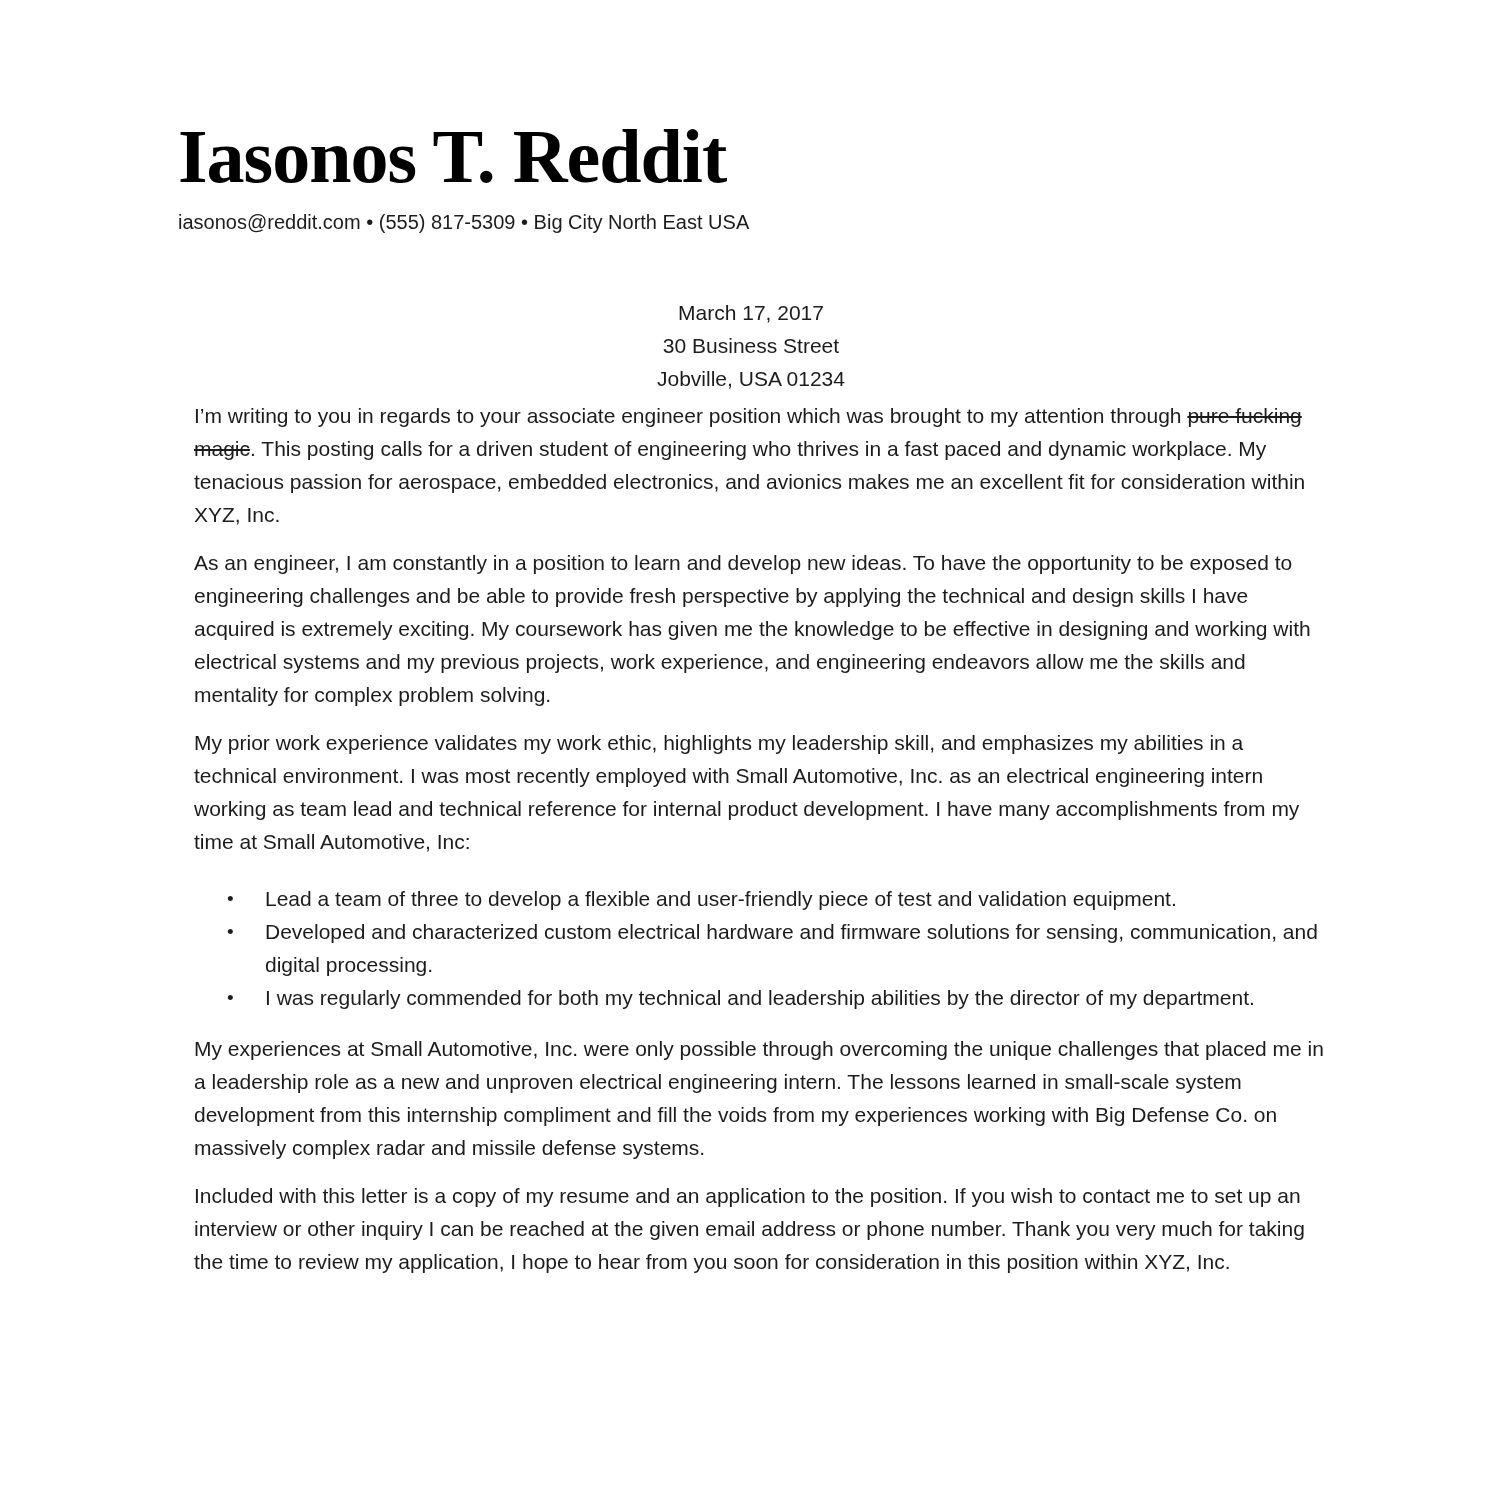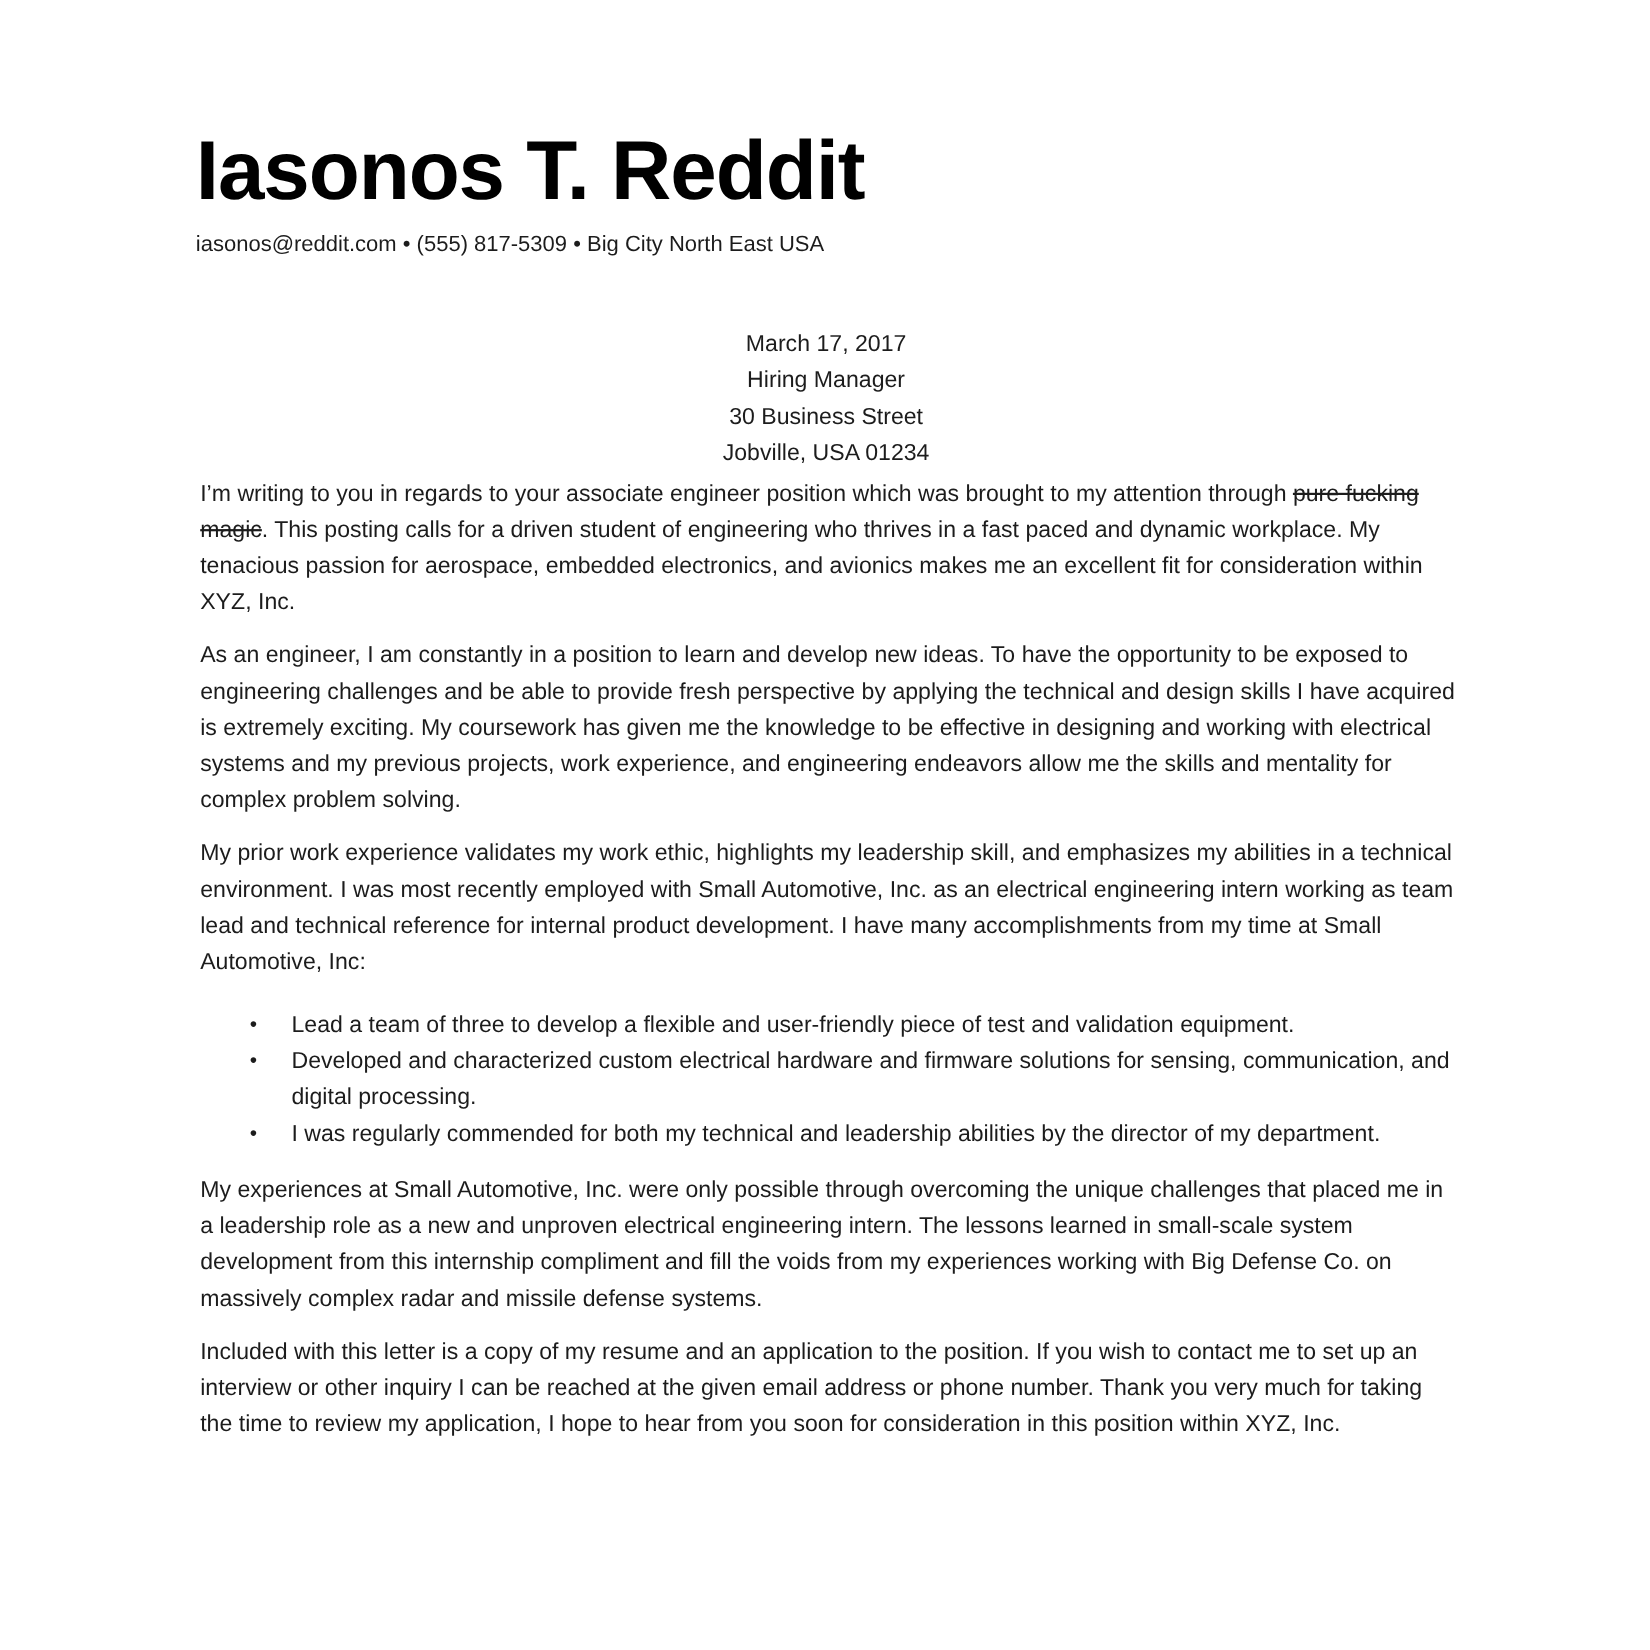--- a/index.html
+++ b/index.html
@@ -12,21 +12,21 @@
     color: #1c1c1c;
     font-family: "Liberation Sans", "DejaVu Sans", sans-serif;
     overflow: hidden;
   }
   .page {
     width: 1500px;
     height: 1500px;
     padding: 0 176px 0 178px;
   }
   .name {
-    font-family: Liberation Sans, sans-serif;
+    font-family: Liberation Serif, serif;
     font-weight: 600;
     font-size: 76px;
     line-height: 76px;
     letter-spacing: -1px;
     color: #000000;
     margin: 118px 0 16px 0;
   }
   .contact {
     margin-top: 10px;
     font-size: 20px;
@@ -37,21 +37,21 @@
     margin-top: 62px;
     margin-bottom: 4px;
     text-align: center;
     font-size: 21px;
     line-height: 33px;
   }
   .body-text {
     font-size: 21px;
     line-height: 33px;
   }
-  p.body-text { margin: 0 0 15px 4px; }
+  p.body-text { margin: 0 0 15px 16px; }
   p.salutation { margin: 0 0 30px 0; }
   .strike {
     text-decoration: line-through;
     text-decoration-thickness: 2px;
   }
   ul.accomplishments {
     list-style: none;
     margin: 24px 0 18px 0;
     padding: 0;
   }
@@ -73,21 +73,20 @@
 
 <div class="page">
 
   <header>
     <h1 class="name">Iasonos T. Reddit</h1>
     <div class="contact">iasonos@reddit.com • (555) 817-5309 • Big City North East USA</div>
   </header>
 
   <div class="recipient">
     <div>March 17, 2017</div>
-    <div>Hiring Manager</div>
     <div>30 Business Street</div>
     <div>Jobville, USA 01234</div>
   </div>
 
 
   <p class="body-text"><span>I’m writing to you in regards to your associate engineer position which was brought to my attention through </span><span class="strike">pure fucking magic</span><span>. This posting calls for a driven student of engineering who thrives in a fast paced and dynamic workplace. My tenacious passion for aerospace, embedded electronics, and avionics makes me an excellent fit for consideration within XYZ, Inc.</span></p>
 
   <p class="body-text">As an engineer, I am constantly in a position to learn and develop new ideas. To have the opportunity to be exposed to engineering challenges and be able to provide fresh perspective by applying the technical and design skills I have acquired is extremely exciting. My coursework has given me the knowledge to be effective in designing and working with electrical systems and my previous projects, work experience, and engineering endeavors allow me the skills and mentality for complex problem solving.</p>
 
   <p class="body-text">My prior work experience validates my work ethic, highlights my leadership skill, and emphasizes my abilities in a technical environment. I was most recently employed with Small Automotive, Inc. as an electrical engineering intern working as team lead and technical reference for internal product development. I have many accomplishments from my time at Small Automotive, Inc:</p>

